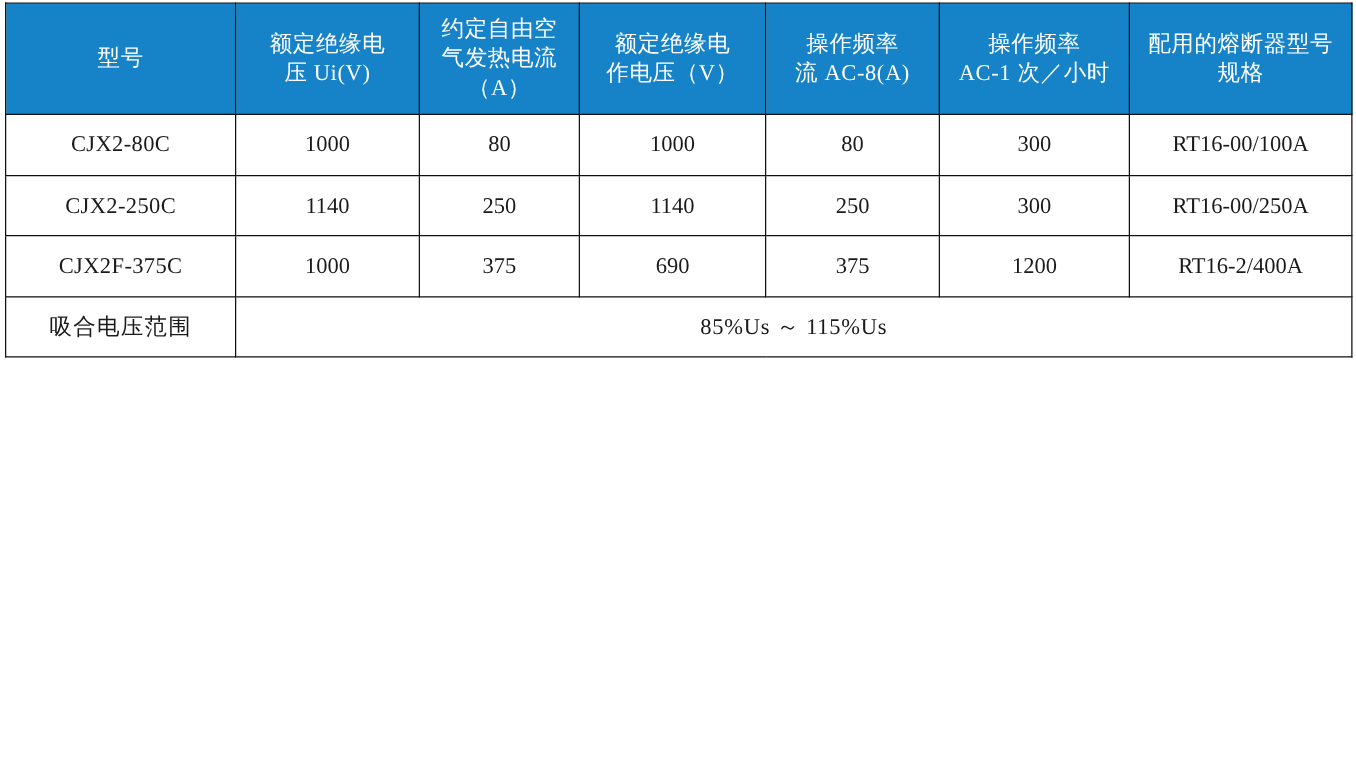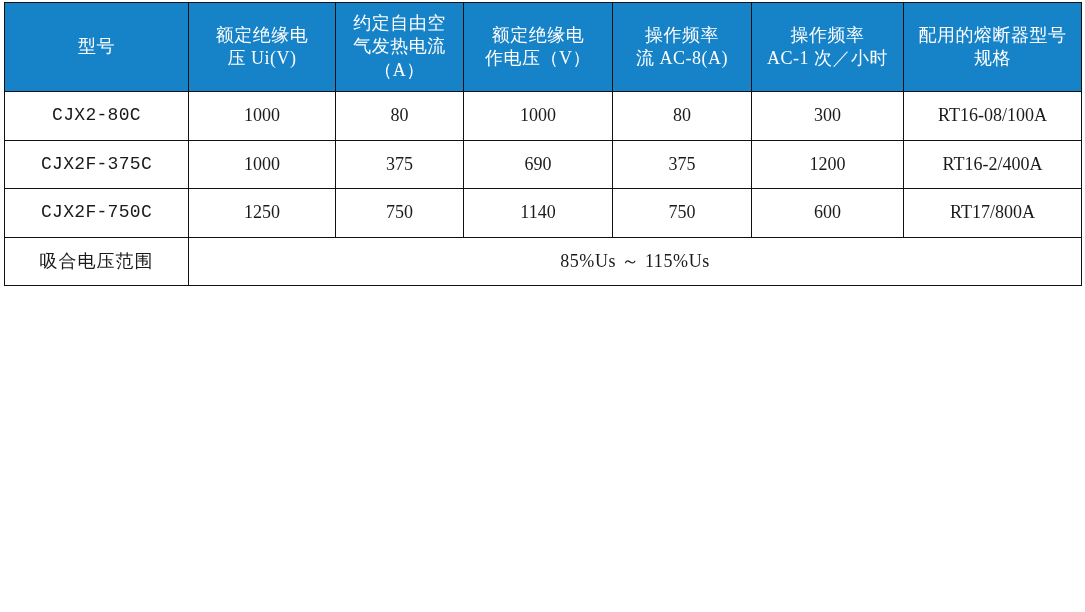--- a/index.html
+++ b/index.html
@@ -49,21 +49,20 @@
     height: 84px;
     font-size: 19px;
     letter-spacing: 0.5px;
   }
   tbody td {
     height: 43.5px;
     background: #ffffff;
   }
   tbody td.model {
     letter-spacing: 0.3px;
-    font-family: Liberation Mono, monospace;
   }
   tbody tr.note td.note-label {
     letter-spacing: 1px;
   }
   tbody tr.note td.note-value {
     letter-spacing: 0.6px;
   }
 </style>
 </head>
 <body>
@@ -112,39 +111,39 @@
       </tr>
     </thead>
     <tbody>
       <tr>
         <td class="model">CJX2-80C</td>
         <td>1000</td>
         <td>80</td>
         <td>1000</td>
         <td>80</td>
         <td>300</td>
-        <td>RT16-08/100A</td>
+        <td>RT16-00/100A</td>
+      </tr>
+      <tr>
+        <td class="model">CJX2-250C</td>
+        <td>1140</td>
+        <td>250</td>
+        <td>1140</td>
+        <td>250</td>
+        <td>300</td>
+        <td>RT16-00/250A</td>
       </tr>
       <tr>
         <td class="model">CJX2F-375C</td>
         <td>1000</td>
         <td>375</td>
         <td>690</td>
         <td>375</td>
         <td>1200</td>
         <td>RT16-2/400A</td>
-      </tr>
-      <tr>
-        <td class="model">CJX2F-750C</td>
-        <td>1250</td>
-        <td>750</td>
-        <td>1140</td>
-        <td>750</td>
-        <td>600</td>
-        <td>RT17/800A</td>
       </tr>
       <tr class="note">
         <td class="note-label">吸合电压范围</td>
         <td class="note-value" colspan="6">85%Us ～ 115%Us</td>
       </tr>
 
     </tbody>
   </table>
 </div>
 

